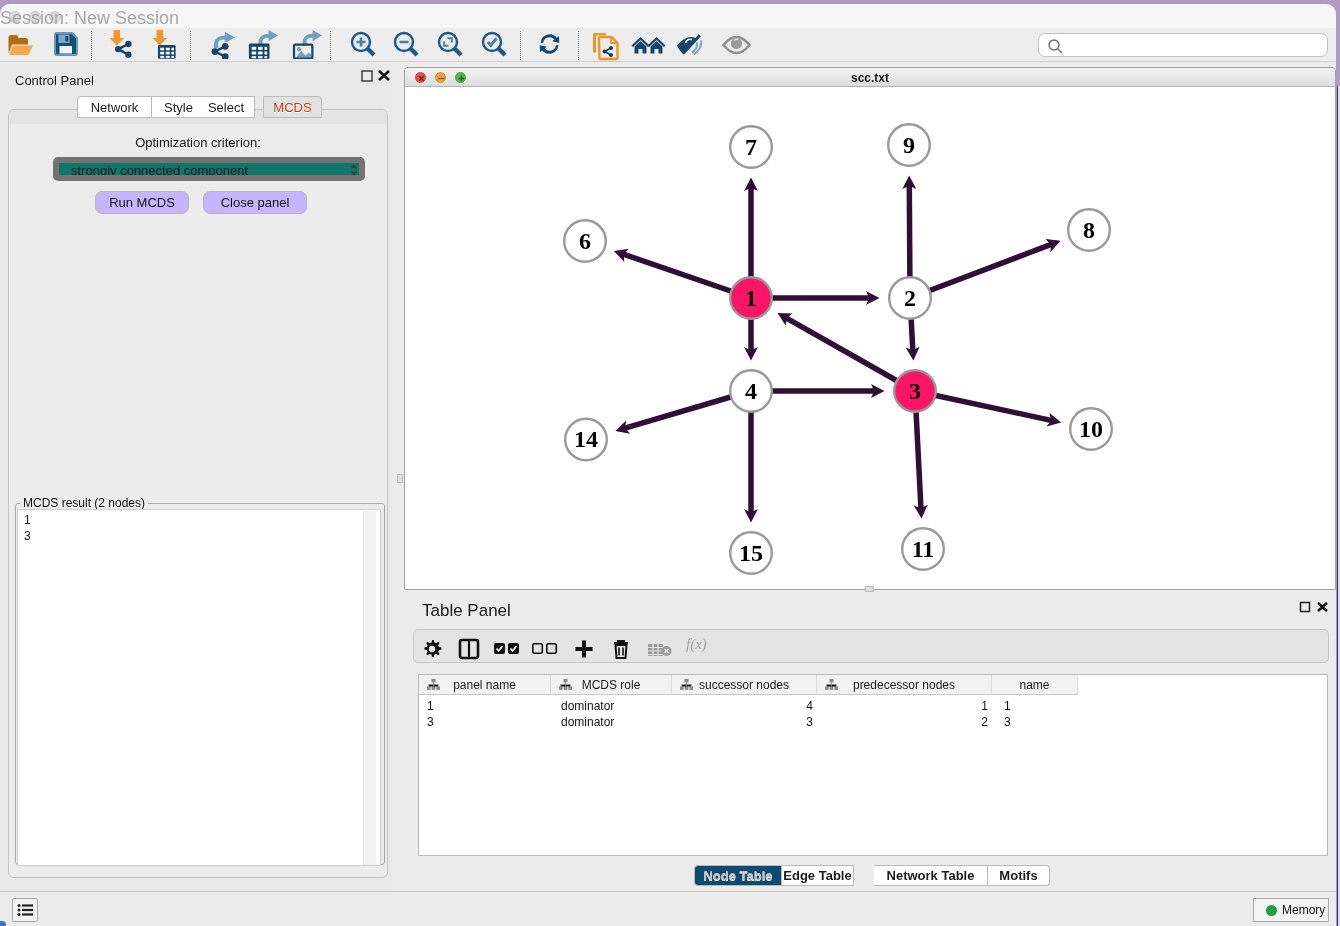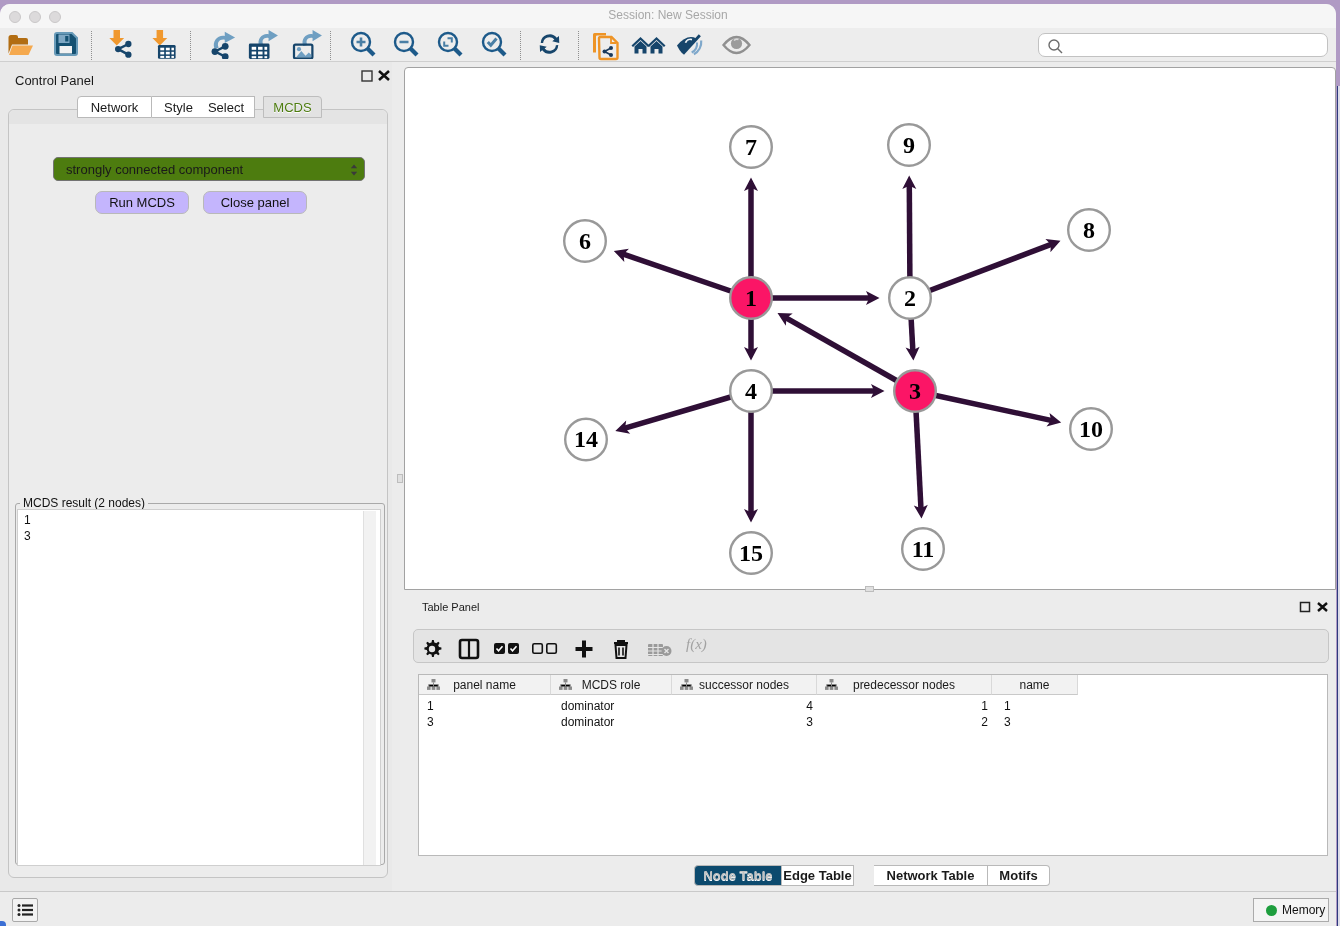--- a/index.html
+++ b/index.html
@@ -1,45 +1,45 @@
 <!DOCTYPE html>
 <html><head><meta charset="utf-8">
 <style>
 *{margin:0;padding:0;box-sizing:border-box}
 html,body{width:1340px;height:926px;overflow:hidden}
 body{background:#b09ac4;font-family:"Liberation Sans",sans-serif;position:relative}
 #app{position:absolute;left:0;top:4px;width:1336px;height:922px;background:#ececec;border-radius:10px 10px 0 0;overflow:hidden}
 #macbar{position:absolute;left:0;top:0;width:100%;height:25px;background:#f6f6f6;border-bottom:1px solid #d8d8d8}
 .tl{position:absolute;top:7px;width:12px;height:12px;border-radius:50%;background:#dcdadb;border:1px solid #c9c7c8}
-#title{position:absolute;top:4px;width:100%;text-align:center;color:#a7a7a7;font-size:12px}
+#title{position:absolute;top:4px;width:100%;text-align:left;color:#a7a7a7;font-size:18px}
 #toolbar{position:absolute;left:0;top:24px;width:100%;height:34px;background:#ededed;border-bottom:1px solid #cfcfcf}
 .sep{position:absolute;top:3px;height:29px;width:1px;border-left:1px dotted #8f8f8f}
 .ticon{position:absolute;top:1px}
 #search{position:absolute;left:1038px;top:5px;width:290px;height:24px;background:#fff;border:1px solid #c2c2c2;border-radius:7px}
 
 #cp{position:absolute;left:0;top:58px;width:392px;height:831px;background:#e9e9e9}
 #cptitle{position:absolute;left:15px;top:11px;font-size:13px;color:#1a1a1a}
 #cpbody{position:absolute;left:8px;top:47px;width:380px;height:769px;background:#ececec;border:1px solid #c4c4c4;border-radius:6px}
 .tabs{position:absolute;z-index:5}
 .tab{position:absolute;top:0;height:22px;background:#fff;border:1px solid #b9b9b9;font-size:13px;text-align:center;line-height:21px;color:#1a1a1a}
-.tab.sel{background:#e2e2e2;color:#4d7c0f;border-color:#bdbdbd;text-shadow:0 1px 0 #fff}
-select.crit{position:absolute;left:44px;top:47px;width:312px;height:24px;font-size:13px;font-family:"Liberation Sans",sans-serif;background:#4d7c0f;border:1px solid #737373;border-radius:5px;padding-left:12px;-webkit-appearance:none;appearance:none;color:#1a1a1a}
+.tab.sel{background:#e2e2e2;color:#c2410c;border-color:#bdbdbd;text-shadow:0 1px 0 #fff}
+select.crit{position:absolute;left:44px;top:47px;width:312px;height:24px;font-size:13px;font-family:"Liberation Sans",sans-serif;background:#0f766e;border:6px solid #737373;border-radius:5px;padding-left:12px;-webkit-appearance:none;appearance:none;color:#1a1a1a}
 .btn{position:absolute;height:23px;background:#c4b5fd;border:1px solid #b9b9b9;border-radius:7px;font-size:13px;text-align:center;line-height:21px;color:#111}
 #fieldset{position:absolute;left:6px;top:386px;width:370px;height:369px;border:1px solid #a9a9a9;border-radius:3px;padding:0}
 #fieldset legend{font-size:12px;color:#111;margin-left:4px;padding:0 3px}
 #resultbox{position:absolute;left:8px;top:399px;width:364px;height:357px;background:#fff;border:1px solid #cfcfcf;font-size:12px;color:#111;padding:2px 0 0 6px;line-height:16px}
 #resscroll{position:absolute;right:4px;top:1px;width:13px;height:354px;background:#f2f2f2;border-left:1px solid #e0e0e0}
 
 #nw{position:absolute;left:404px;top:63px;width:932px;height:523px;background:#fff;border:1px solid #a2a2a2;border-radius:4px 4px 0 0}
 #nwtitle{position:absolute;left:0;top:0;width:100%;height:19px;background:linear-gradient(#f5f5f5,#dcdcdc);border-bottom:1px solid #b2b2b2;border-radius:4px 4px 0 0}
 .light{position:absolute;top:4px;width:11px;height:11px;border-radius:50%}
 #nwname{position:absolute;top:3px;width:100%;text-align:center;font-size:12px;font-weight:bold;color:#1a1a1a}
 
 #tp{position:absolute;left:404px;top:590px;width:932px;height:299px;background:#ececec}
-#tptitle{position:absolute;left:18px;top:7px;font-size:11px;color:#1a1a1a}
+#tptitle{position:absolute;left:18px;top:7px;font-size:17px;color:#1a1a1a}
 #tptool{position:absolute;left:9px;top:35px;width:916px;height:34px;background:#e4e4e4;border:1px solid #c6c6c6;border-radius:5px}
 #tbl{position:absolute;left:14px;top:80px;width:910px;height:182px;background:#fff;border:1px solid #b9b9b9}
 .hcell{position:absolute;top:0;height:20px;background:#f2f2f2;border-right:1px solid #d9d9d9;border-bottom:1px solid #c9c9c9;font-size:12px;color:#1a1a1a;text-align:center;line-height:20px}
 .cell{position:absolute;font-size:12px;color:#111;line-height:16px}
 .btab{position:absolute;height:21px;background:#fff;border:1px solid #b9b9b9;font-size:13px;font-weight:bold;text-align:center;line-height:20px;color:#1a1a1a}
 .btab.sel{background:#0c4a6e;color:#c2c2c2;text-shadow:0 1px 0 #fff}
 
 #sb{position:absolute;left:0;top:887px;width:1336px;height:35px;background:#ececec;border-top:1px solid #c9c9c9}
 #sbbtn{position:absolute;left:12px;top:6px;width:26px;height:24px;background:#f2f2f2;border:1px solid #a9a9a9;border-radius:2px}
 #mem{position:absolute;right:7px;top:6px;width:76px;height:24px;background:#f4f4f4;border:1px solid #ababab;font-size:12px;color:#111;line-height:22px;text-align:left;padding-left:28px}
@@ -188,35 +188,54 @@
         <path d="M2 2 L12 11 M12 2 L2 11" stroke="#111" stroke-width="2.6"></path>
       </svg>
  <div class="tabs" style="left:0;top:34px;width:392px;height:23px">
   <div class="tab" style="left:77px;width:75px;border-radius:4px 0 0 0">Network</div>
   <div class="tab" style="left:152px;width:54px;border-left:none">Style</div>
   <div class="tab" style="left:198px;width:57px;border-left:none">Select</div>
   <div class="tab sel" style="left:263px;width:59px;border-radius:0 4px 0 0">MCDS</div>
  </div>
  <div id="cpbody">
   <div style="position:absolute;left:0;top:0;width:100%;height:14px;background:#e4e4e4;border-radius:6px 6px 0 0"></div>
+  <div style="position:absolute;left:0;top:25px;width:100%;text-align:center;font-size:13px;color:#1a1a1a">Optimization criterion:</div>
   <select class="crit"><option>strongly connected component</option></select>
   <svg style="position:absolute;left:338px;top:52px" width="14" height="16" viewBox="0 0 14 16">
    <path d="M7 2.5 L10.2 6.2 H3.8 z" fill="#3a3a3a"></path>
           <path d="M7 13.5 L3.8 9.8 h6.4 z" fill="#3a3a3a"></path>
         </svg>
   <div class="btn" style="left:86px;top:81px;width:94px">Run MCDS</div>
   <div class="btn" style="left:194px;top:81px;width:104px">Close panel</div>
   <fieldset id="fieldset">
           <legend>MCDS result (2 nodes)</legend>
         </fieldset>
   <div id="resultbox">1<br>3<div id="resscroll"></div></div>
  </div>
 </div>
 <div class="grip" style="left:397px;top:470px;width:6px;height:9px"></div>
 <div id="nw">
+ <div id="nwtitle">
+  <div class="light" style="left:10px;background:#e4504a;border:1px solid #c94440">
+          <svg width="9" height="9" viewBox="0 0 9 9" style="position:absolute;left:1px;top:1px">
+            <path d="M2 2 L7 7 M7 2 L2 7" stroke="#7e1a14" stroke-width="1.4"></path>
+          </svg>
+        </div>
+  <div class="light" style="left:30px;background:#e8a33d;border:1px solid #d29134">
+          <svg width="9" height="9" viewBox="0 0 9 9" style="position:absolute;left:1px;top:1px">
+            <path d="M1.5 4.5 h6" stroke="#985c12" stroke-width="1.6"></path>
+          </svg>
+        </div>
+  <div class="light" style="left:50px;background:#52b94c;border:1px solid #42a83c">
+          <svg width="9" height="9" viewBox="0 0 9 9" style="position:absolute;left:1px;top:1px">
+            <path d="M4.5 1.5 v6 M1.5 4.5 h6" stroke="#1c6b14" stroke-width="1.6"></path>
+          </svg>
+        </div>
+  <div id="nwname">scc.txt</div>
+ </div>
  <svg style="position:absolute;left:0;top:19px" width="930" height="503" viewBox="0 0 930 503">
 <line x1="346.0" y1="211.0" x2="346.0" y2="99.8" stroke="#2f0f36" stroke-width="5.5"></line>
 <polygon points="346.0,90.5 353.0,104.0 346.0,100.8 339.0,104.0" fill="#2f0f36"></polygon>
 <line x1="346.0" y1="211.0" x2="217.6" y2="166.9" stroke="#2f0f36" stroke-width="5.5"></line>
 <polygon points="208.8,163.9 223.9,161.7 218.6,167.3 219.3,174.9" fill="#2f0f36"></polygon>
 <line x1="346.0" y1="211.0" x2="465.2" y2="211.0" stroke="#2f0f36" stroke-width="5.5"></line>
 <polygon points="474.5,211.0 461.0,218.0 464.2,211.0 461.0,204.0" fill="#2f0f36"></polygon>
 <line x1="346.0" y1="211.0" x2="346.0" y2="264.2" stroke="#2f0f36" stroke-width="5.5"></line>
 <polygon points="346.0,273.5 339.0,260.0 346.0,263.2 353.0,260.0" fill="#2f0f36"></polygon>
 <line x1="505.0" y1="211.0" x2="504.3" y2="97.8" stroke="#2f0f36" stroke-width="5.5"></line>

